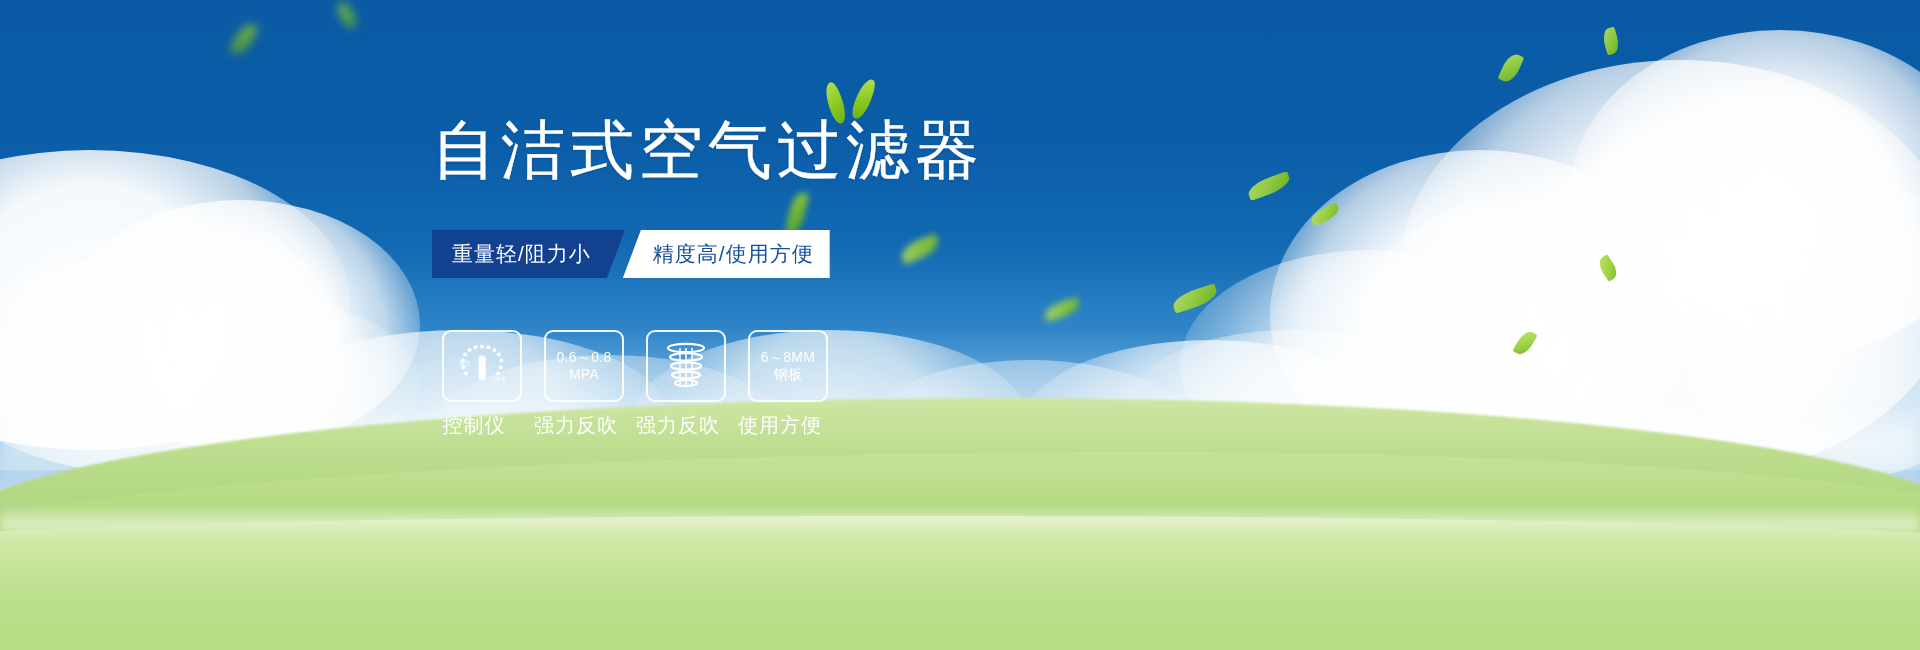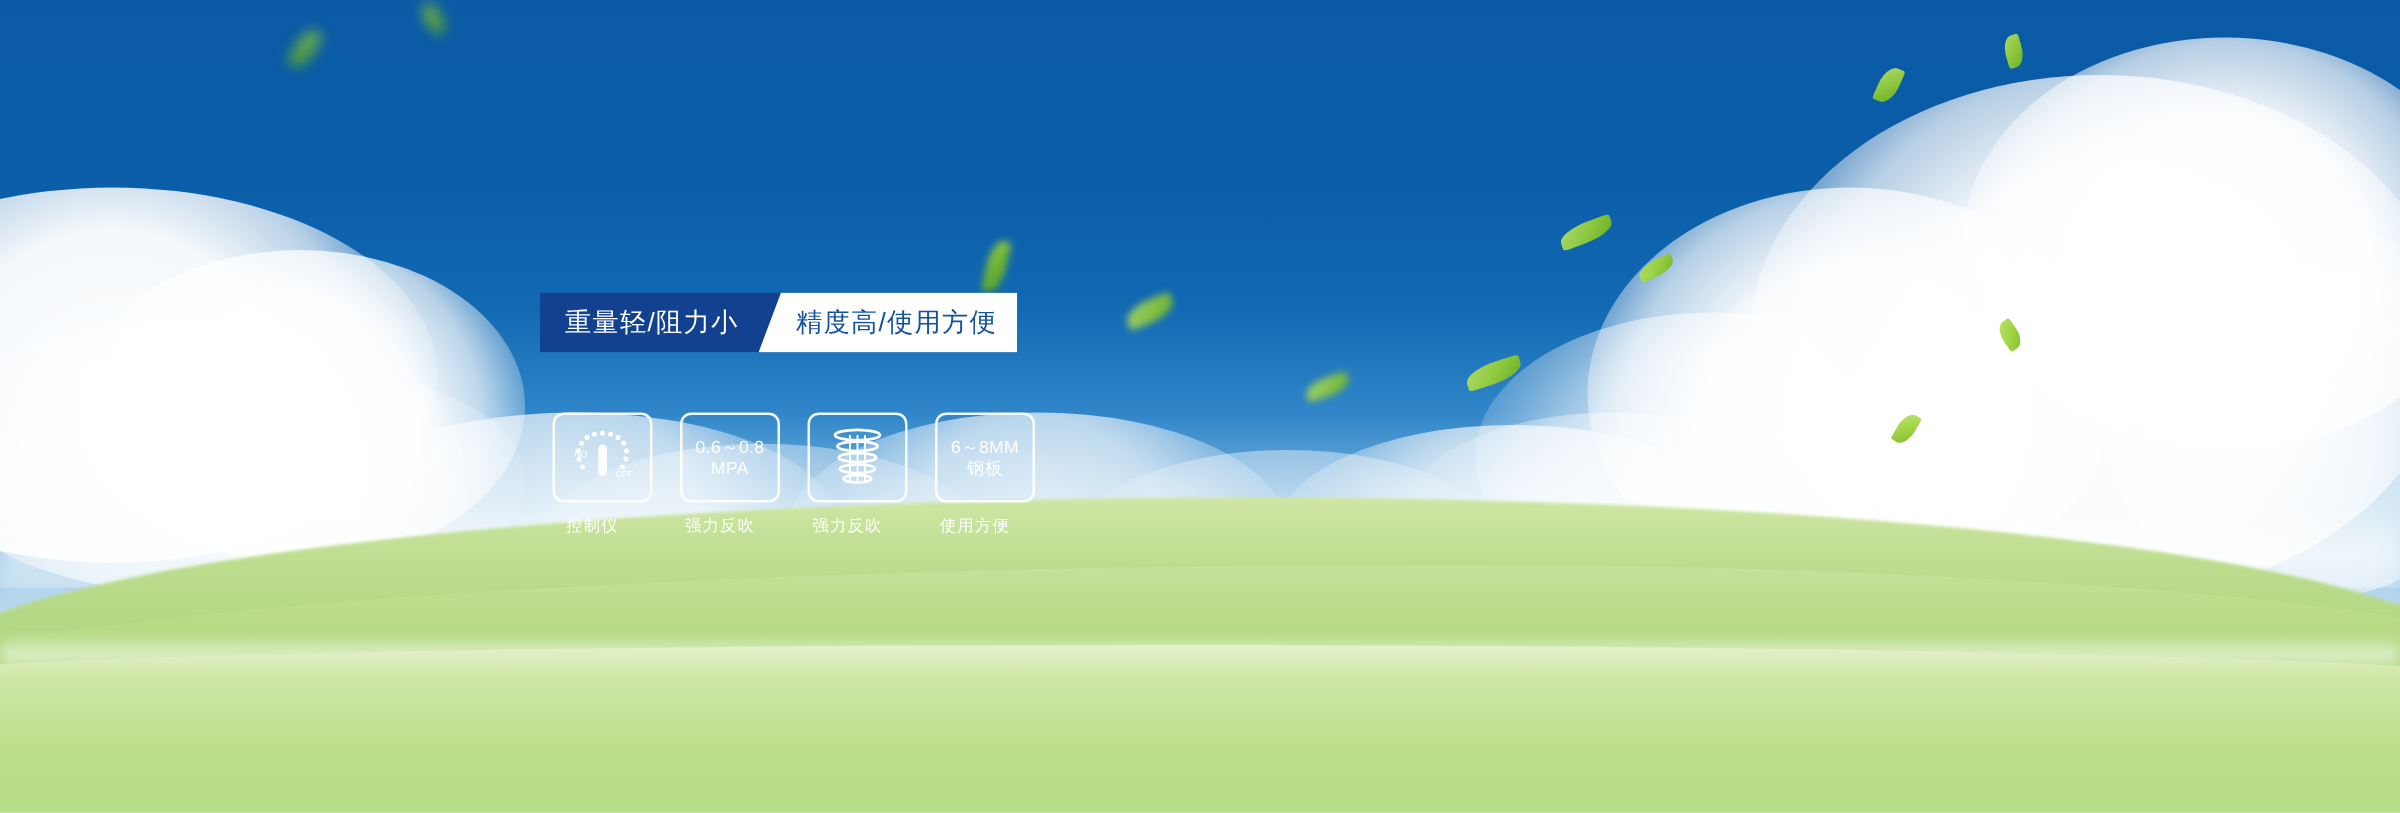--- a/index.html
+++ b/index.html
@@ -132,22 +132,23 @@
     left: 424px; top: -40px;
     transform: rotate(18deg);
   }
 
   
   .tabs {
     position: absolute;
     left: 432px;
     top: 234px;
     display: flex;
-    align-items: flex-start;
+    align-items: flex-end;
     height: 44px;
+    gap: 16px;
   }
   .tab {
     display: flex;
     align-items: center;
     justify-content: center;
     font-size: 21px;
     letter-spacing: 1px;
     height: 48px;
     box-sizing: border-box;
   }
@@ -196,21 +197,21 @@
   }
   .feature-text {
     font-size: 14px;
     line-height: 1.25;
     text-align: center;
     color: #ffffff;
     letter-spacing: .3px;
   }
   .feature-label {
     margin-top: 10px;
-    font-size: 13px;
+    font-size: 20px;
     color: #ffffff;
     letter-spacing: 1px;
     white-space: nowrap;
     text-align: center;
   }
 
   .icon-svg { display:block; }
 
   
   .dust-leaf {
@@ -261,20 +262,25 @@
   <div class="leaf pale" style="left:1247px; top:178px; width:44px; height:16px; transform:rotate(-20deg);"></div>
   <div class="leaf pale" style="left:1310px; top:208px; width:30px; height:13px; transform:rotate(-25deg);"></div>
   <div class="leaf pale" style="left:1503px; top:53px; width:16px; height:30px; transform:rotate(24deg);"></div>
   <div class="leaf pale" style="left:1604px; top:28px; width:14px; height:26px; transform:rotate(-16deg);"></div>
   <div class="leaf pale" style="left:1601px; top:256px; width:14px; height:24px; transform:rotate(-35deg);"></div>
   <div class="leaf pale" style="left:1518px; top:330px; width:14px; height:26px; transform:rotate(30deg);"></div>
   <div class="leaf pale blur" style="left:1044px; top:302px; width:36px; height:15px; transform:rotate(-18deg);"></div>
 
   <div class="content">
 
+    <div class="title-wrap">
+      <div class="title-leaf left"></div>
+      <div class="title-leaf right"></div>
+      <div class="title">自洁式空气过滤器</div>
+    </div>
 
     <div class="tabs">
       <div class="tab tab-primary">
         <span>重量轻/阻力小</span>
       </div>
       <div class="tab tab-secondary">
         <span>精度高/使用方便</span>
       </div>
     </div>
 

